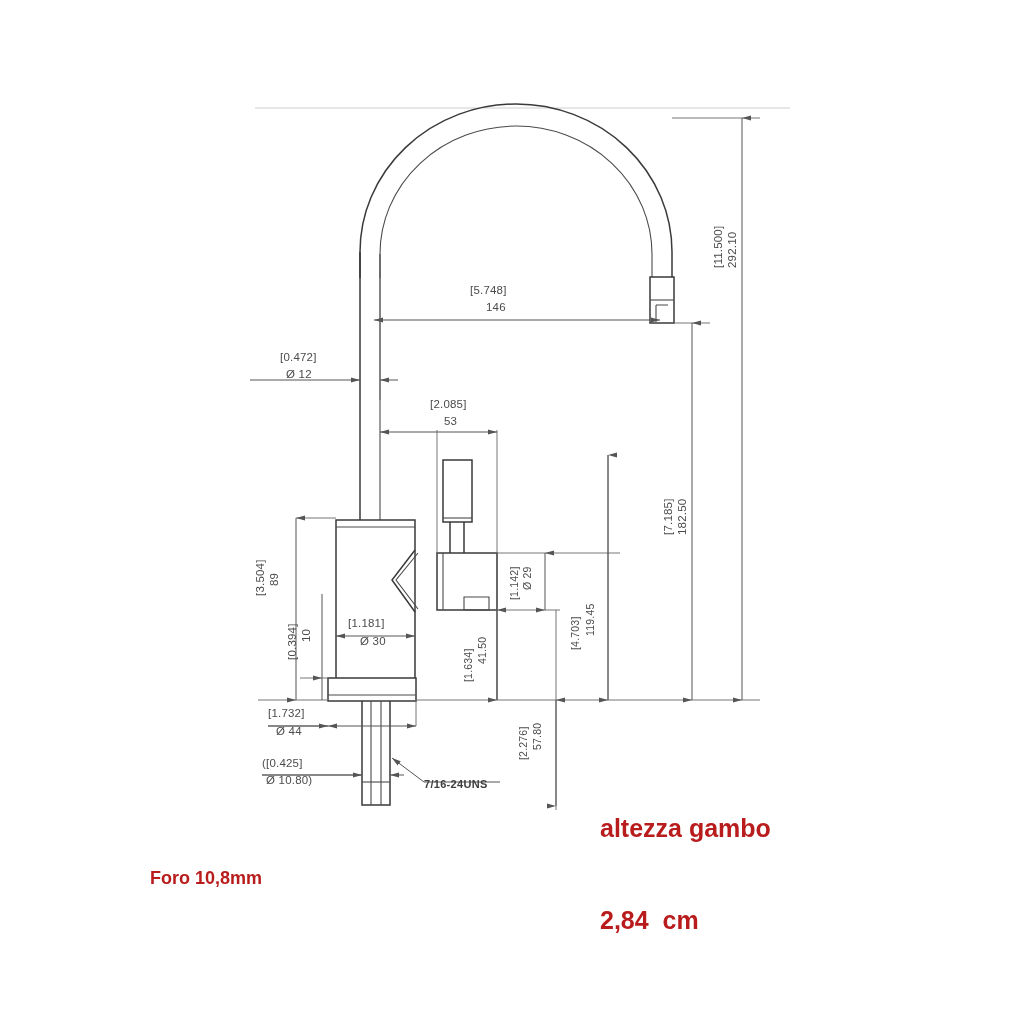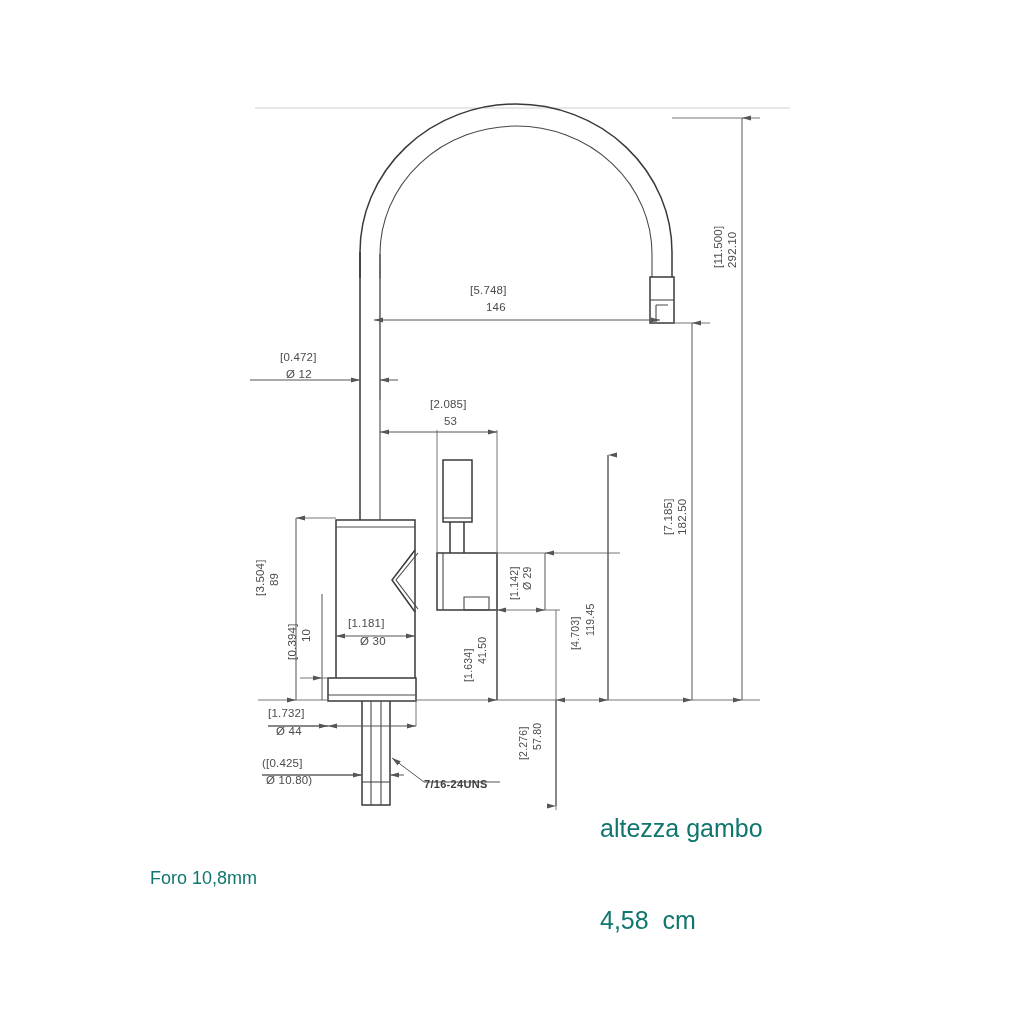--- a/index.html
+++ b/index.html
@@ -26,23 +26,23 @@
     font-size:11.5px;fill:#4b4b4b;letter-spacing:0.2px;
   }
   .dimtext.small{font-size:10.5px;}
   .note{
     font-family:"Liberation Sans", sans-serif;
     font-size:11px;fill:#3f3f3f;letter-spacing:0.3px;font-weight:600;
   }
 
   .redlabel{
     position:absolute;
-    color:#0f766e;
-    font-family:"Liberation Sans", sans-serif;
-    font-weight:normal;
+    color:#b91c1c;
+    font-family:"Liberation Sans", sans-serif;
+    font-weight:bold;
     white-space:pre;
     line-height:1.22;
   }
   #red-altezza{left:600px;top:752px;font-size:25px;}
   #red-foro{left:150px;top:824px;font-size:18px;}
 </style>
 </head>
 <body>
 
 <div id="stage">
@@ -222,20 +222,20 @@
 
     <g>
       <path class="leader" d="M392,758 L424,782 L500,782" marker-start="url(#arrR)"></path>
       <text class="note" x="424" y="788">7/16-24UNS</text>
     </g>
 
   </svg>
 
   <div class="redlabel" id="red-altezza">
     <div>altezza gambo</div>
-    <div>4,58  cm</div>
+    <div>2,84  cm</div>
   </div>
 
   <div class="redlabel" id="red-foro">
     <div>Foro 10,8mm</div>
   </div>
 
 </div>
 
 </body></html>

